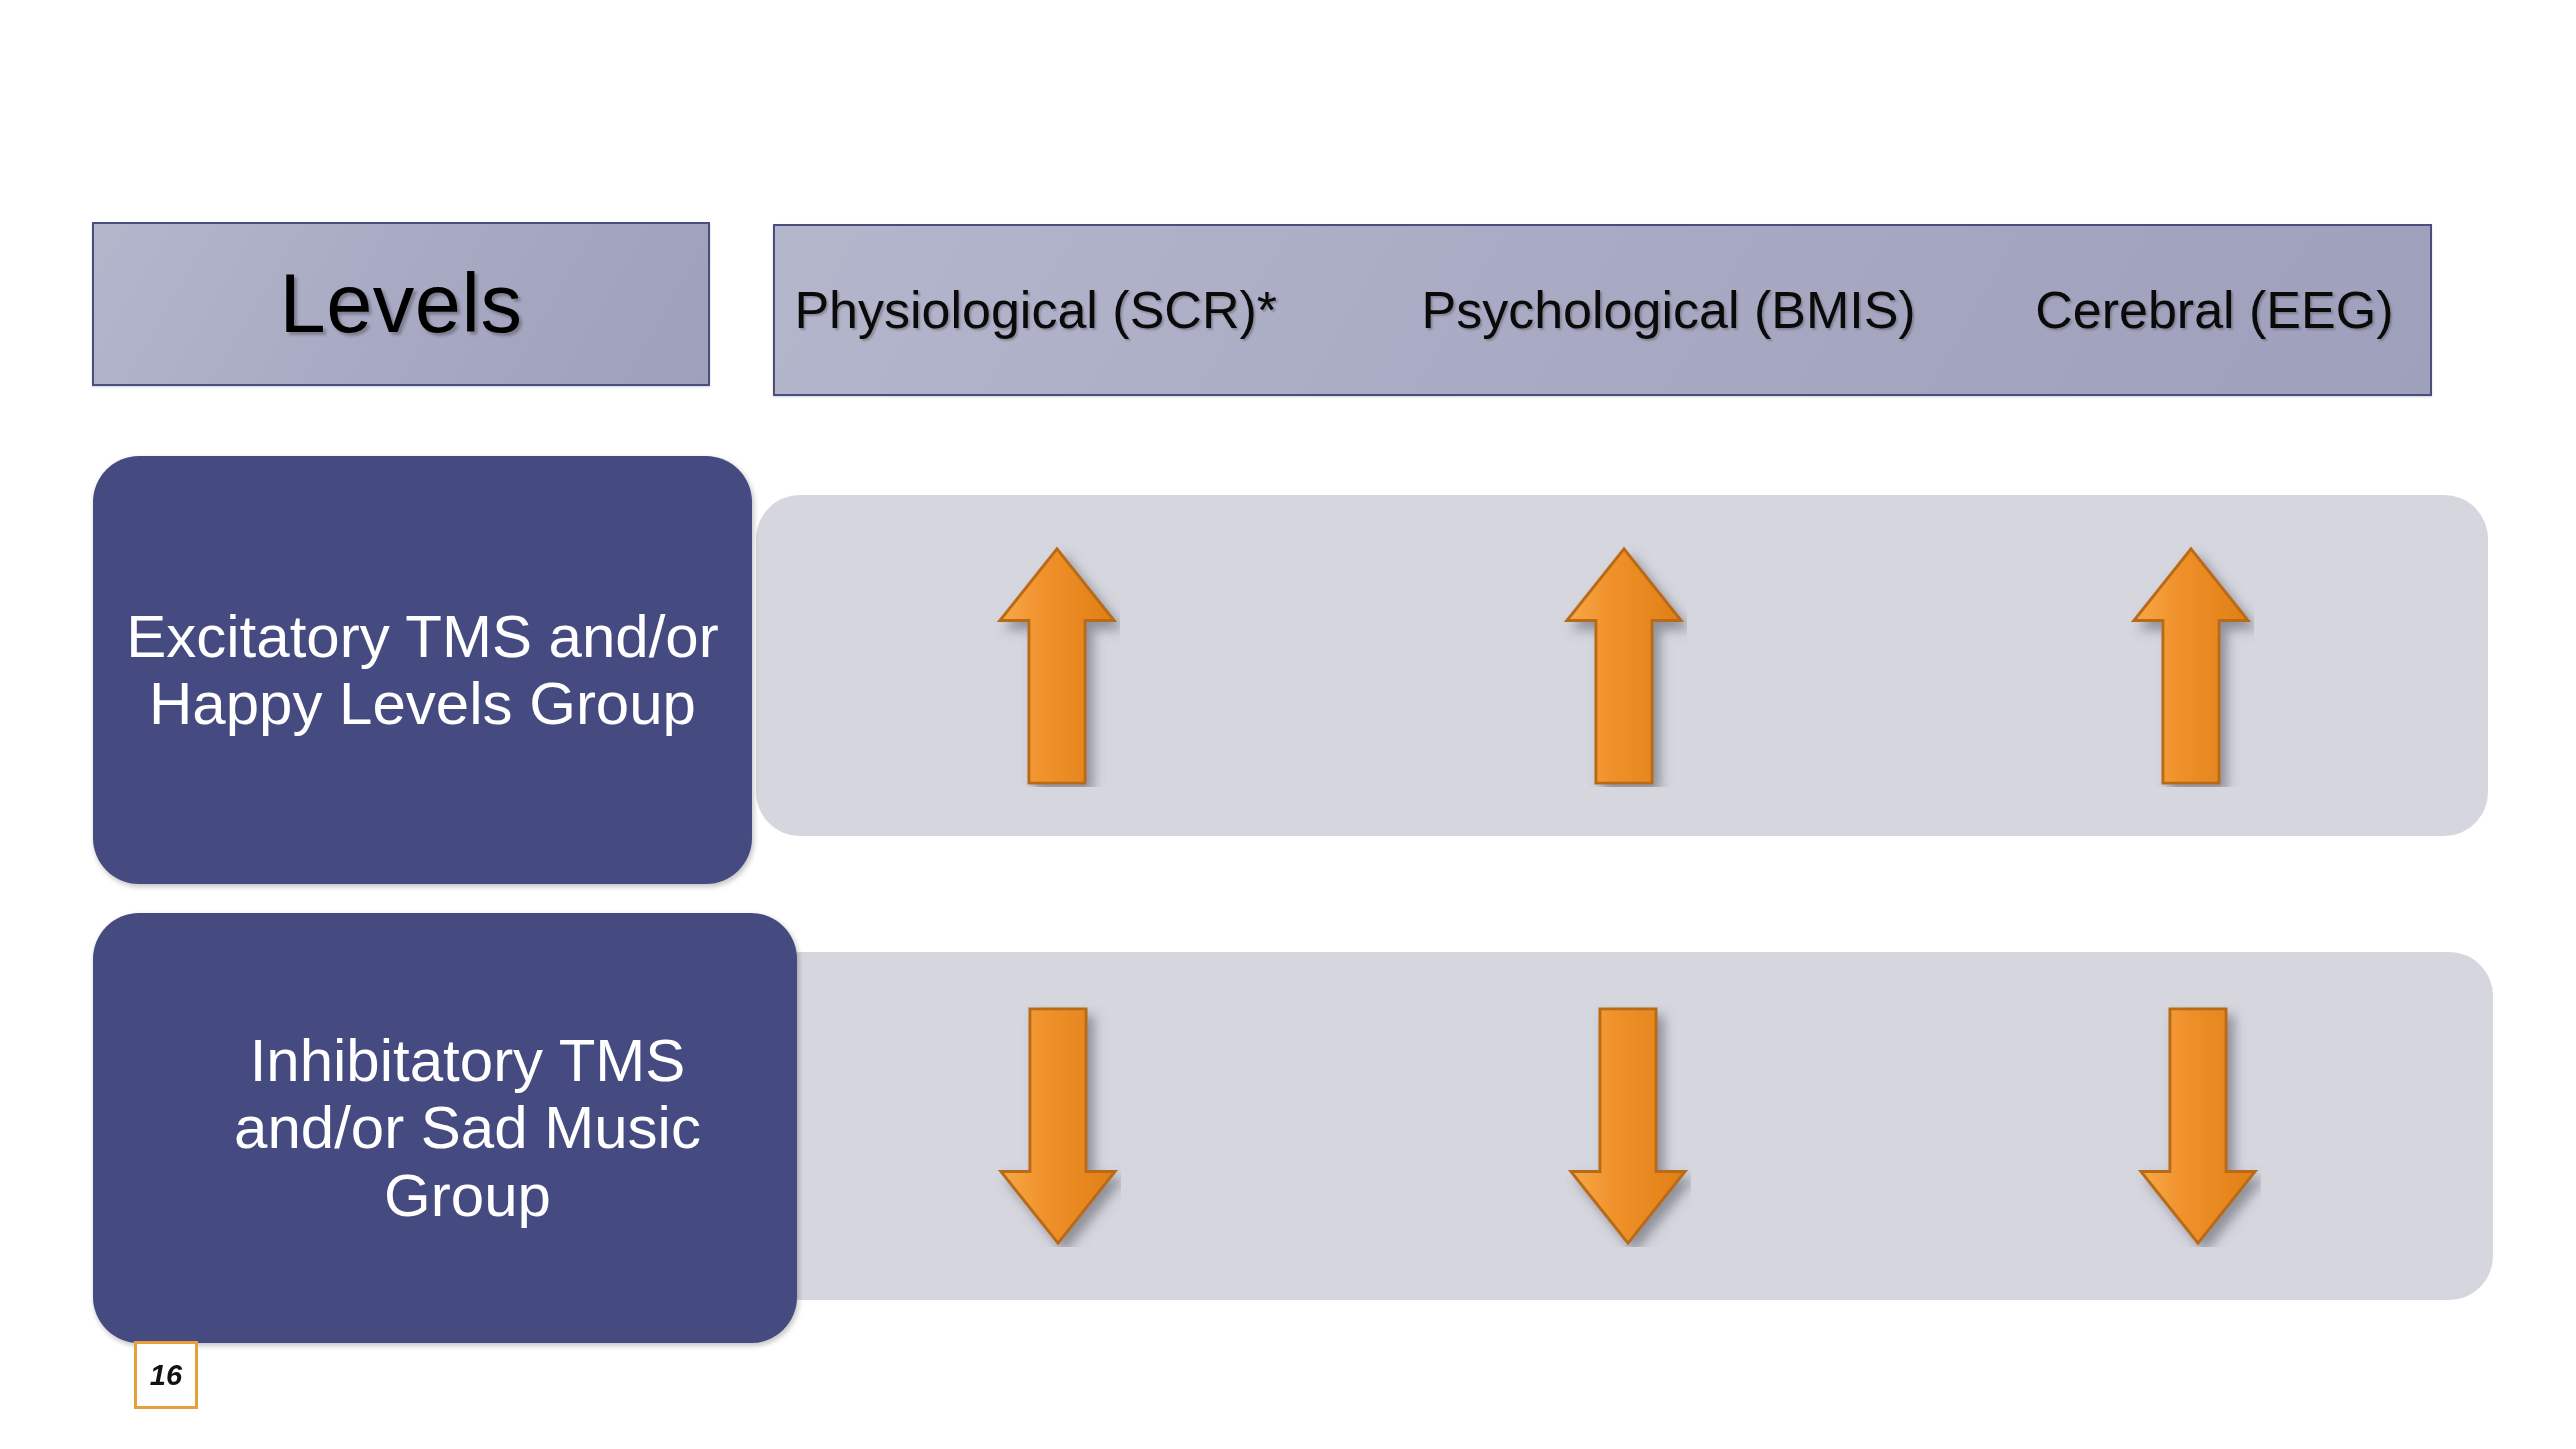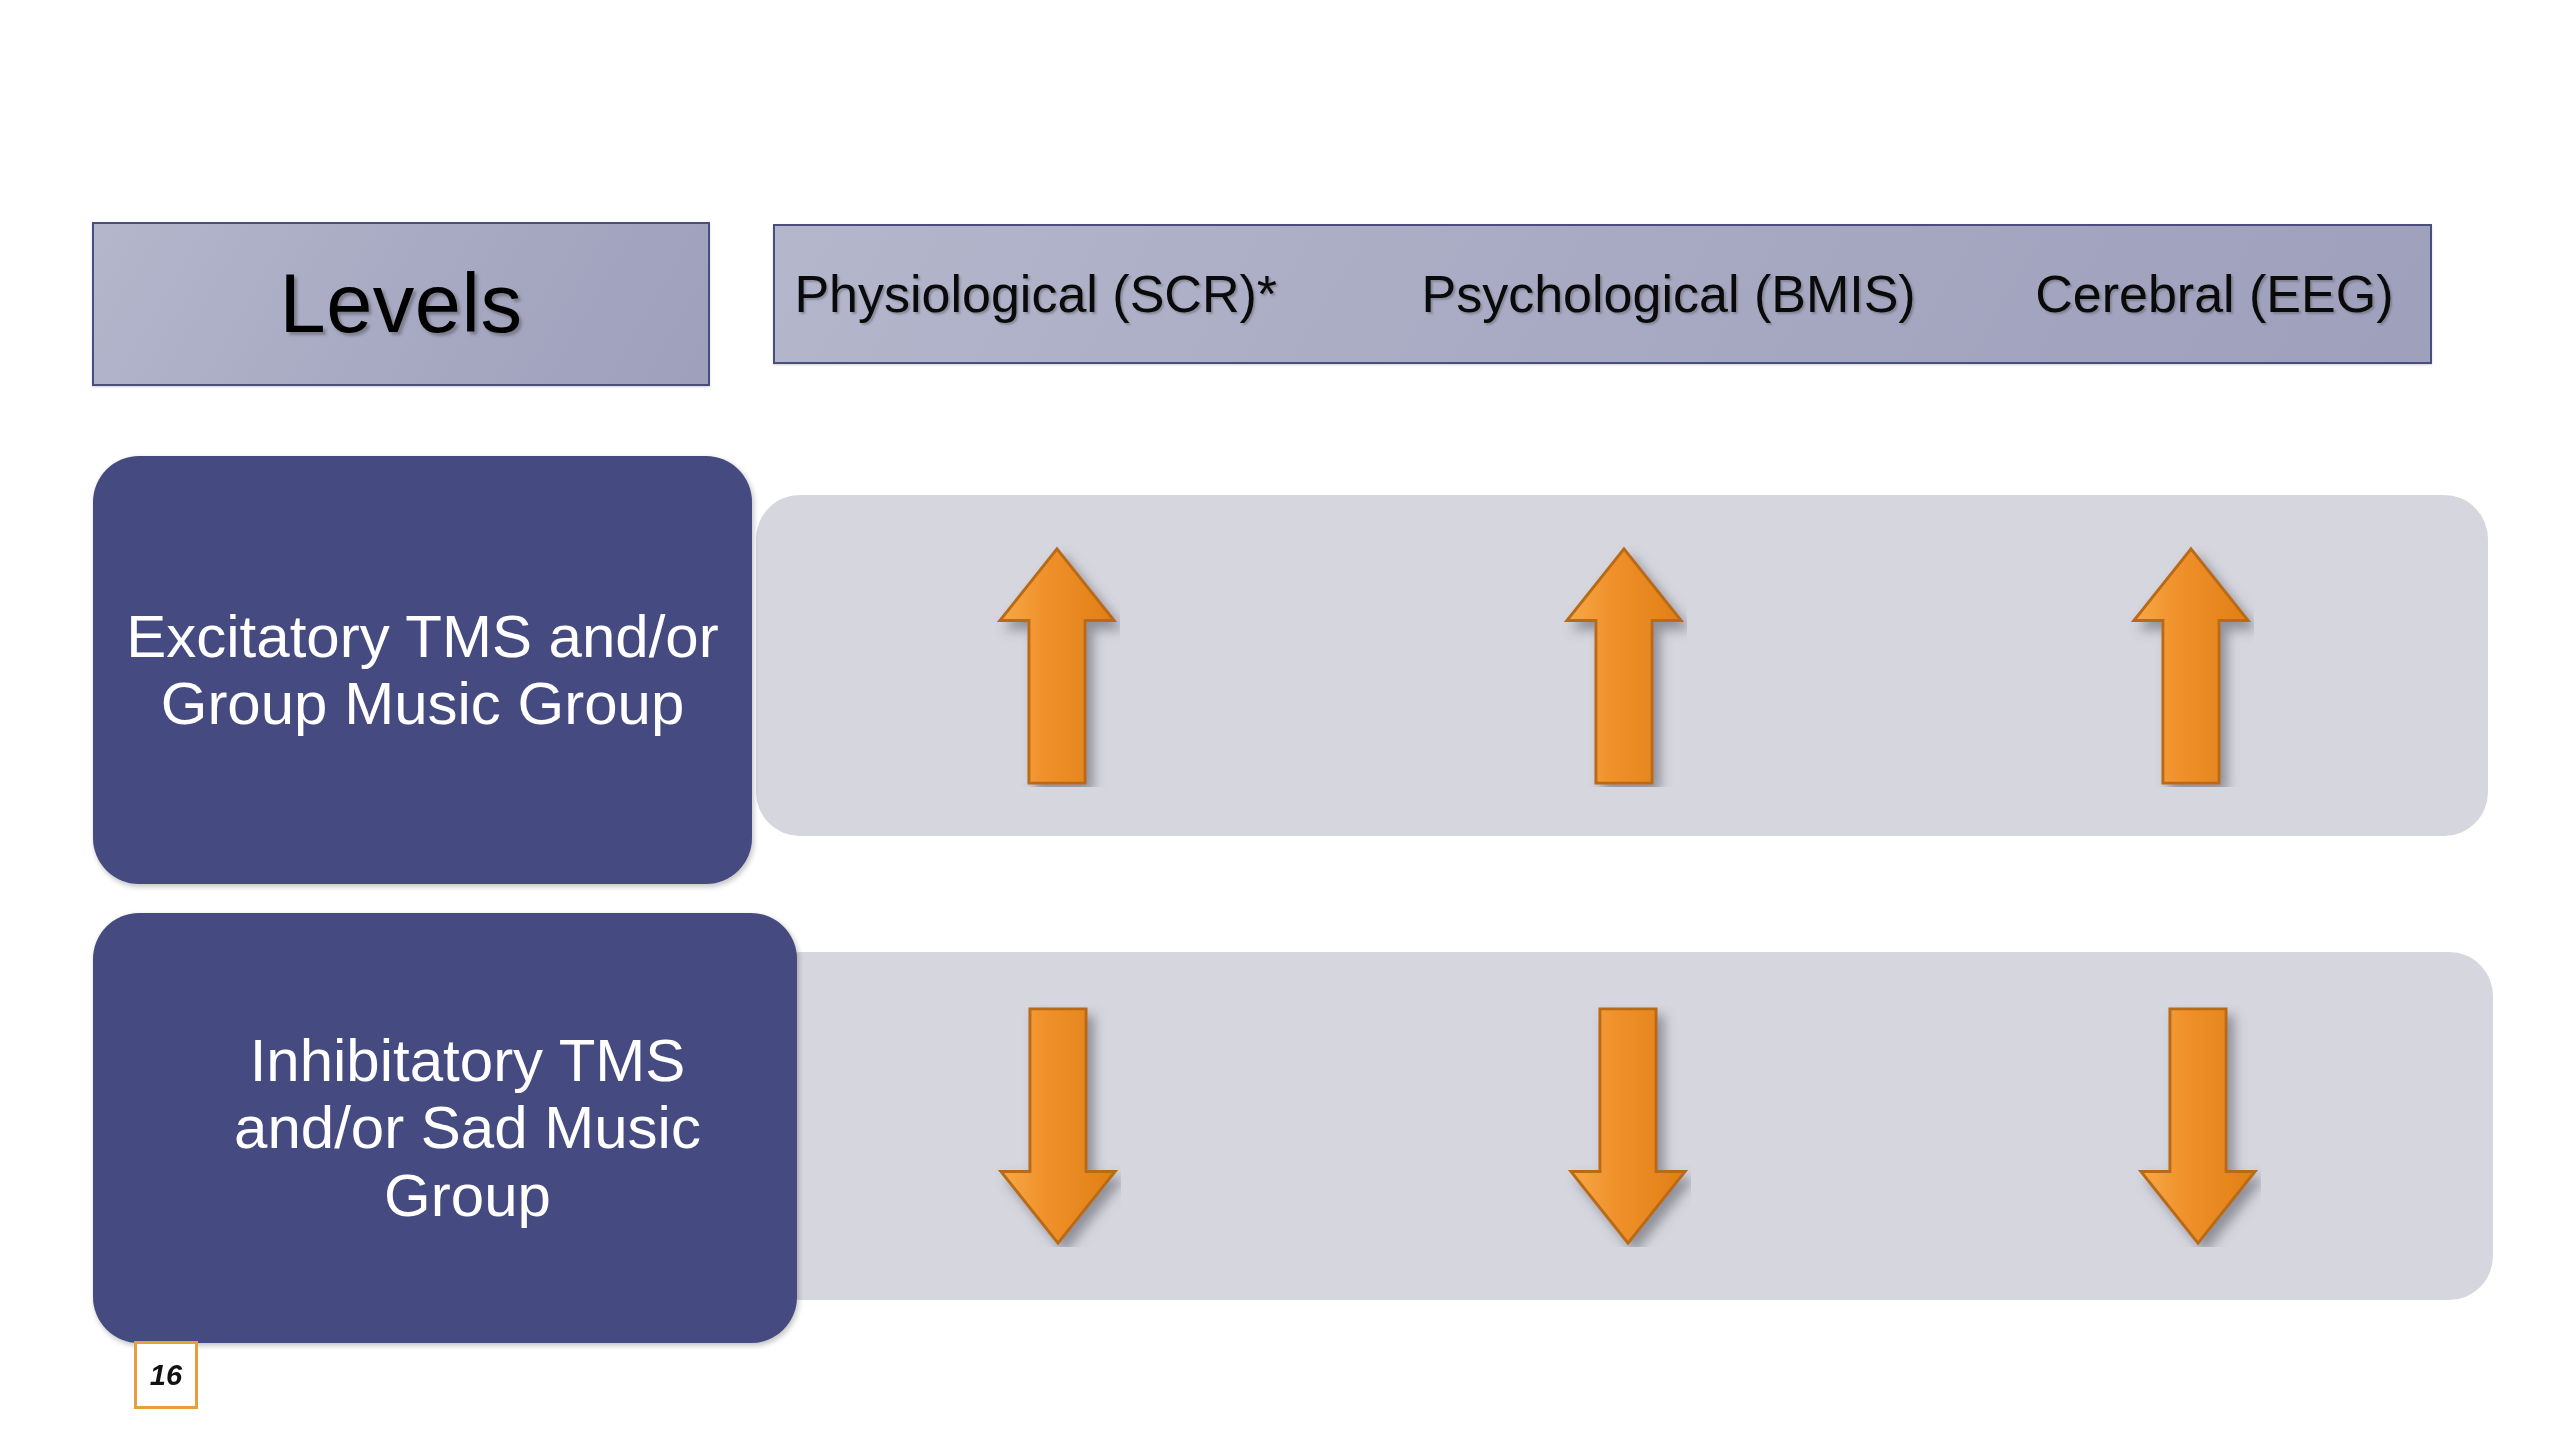--- a/index.html
+++ b/index.html
@@ -62,21 +62,21 @@
     font-weight: 400;
     letter-spacing: 0.5px;
     text-shadow: 2.9px 2.9px 2.9px rgba(90,90,100,0.55);
     white-space: nowrap;
     text-align: right;
   }
   .colhdr-box {
     left: 773px;
     top: 224px;
     width: 1659px;
-    height: 140px;
+    height: 172px;
     justify-content: space-between;
     padding: 0 15.5px;
   }
   .colhdr-label {
     font-size: 52px;
     color: #0a0a0a;
     font-weight: 400;
     white-space: nowrap;
     text-shadow: 1.9px 1.9px 1.9px rgba(90,90,100,0.45);
   }
@@ -170,21 +170,21 @@
 
   <div class="hdr-box colhdr-box">
     <span class="colhdr-label c1">Physiological (SCR)*</span>
     <span class="colhdr-label c2">Psychological (BMIS)</span>
     <span class="colhdr-label c3">Cerebral (EEG)</span>
   </div>
 
   <div class="row-band row1-band"></div>
 
   <div class="row-label row1-label">
-    <span class="row-label-text">Excitatory TMS and/or Group Music Group</span>
+    <span class="row-label-text">Excitatory TMS and/or Happy Levels Group</span>
   </div>
 
   <div class="arrow-cells row1-arrows">
     <div class="arrow-cell">
       <svg width="126" height="242" viewBox="0 0 130 250">
         <defs>
           <linearGradient id="gUp1" x1="0" y1="0" x2="1" y2="0">
             <stop offset="0%" stop-color="#F7A949"></stop>
             <stop offset="38%" stop-color="#F0912B"></stop>
             <stop offset="100%" stop-color="#E07F15"></stop>

